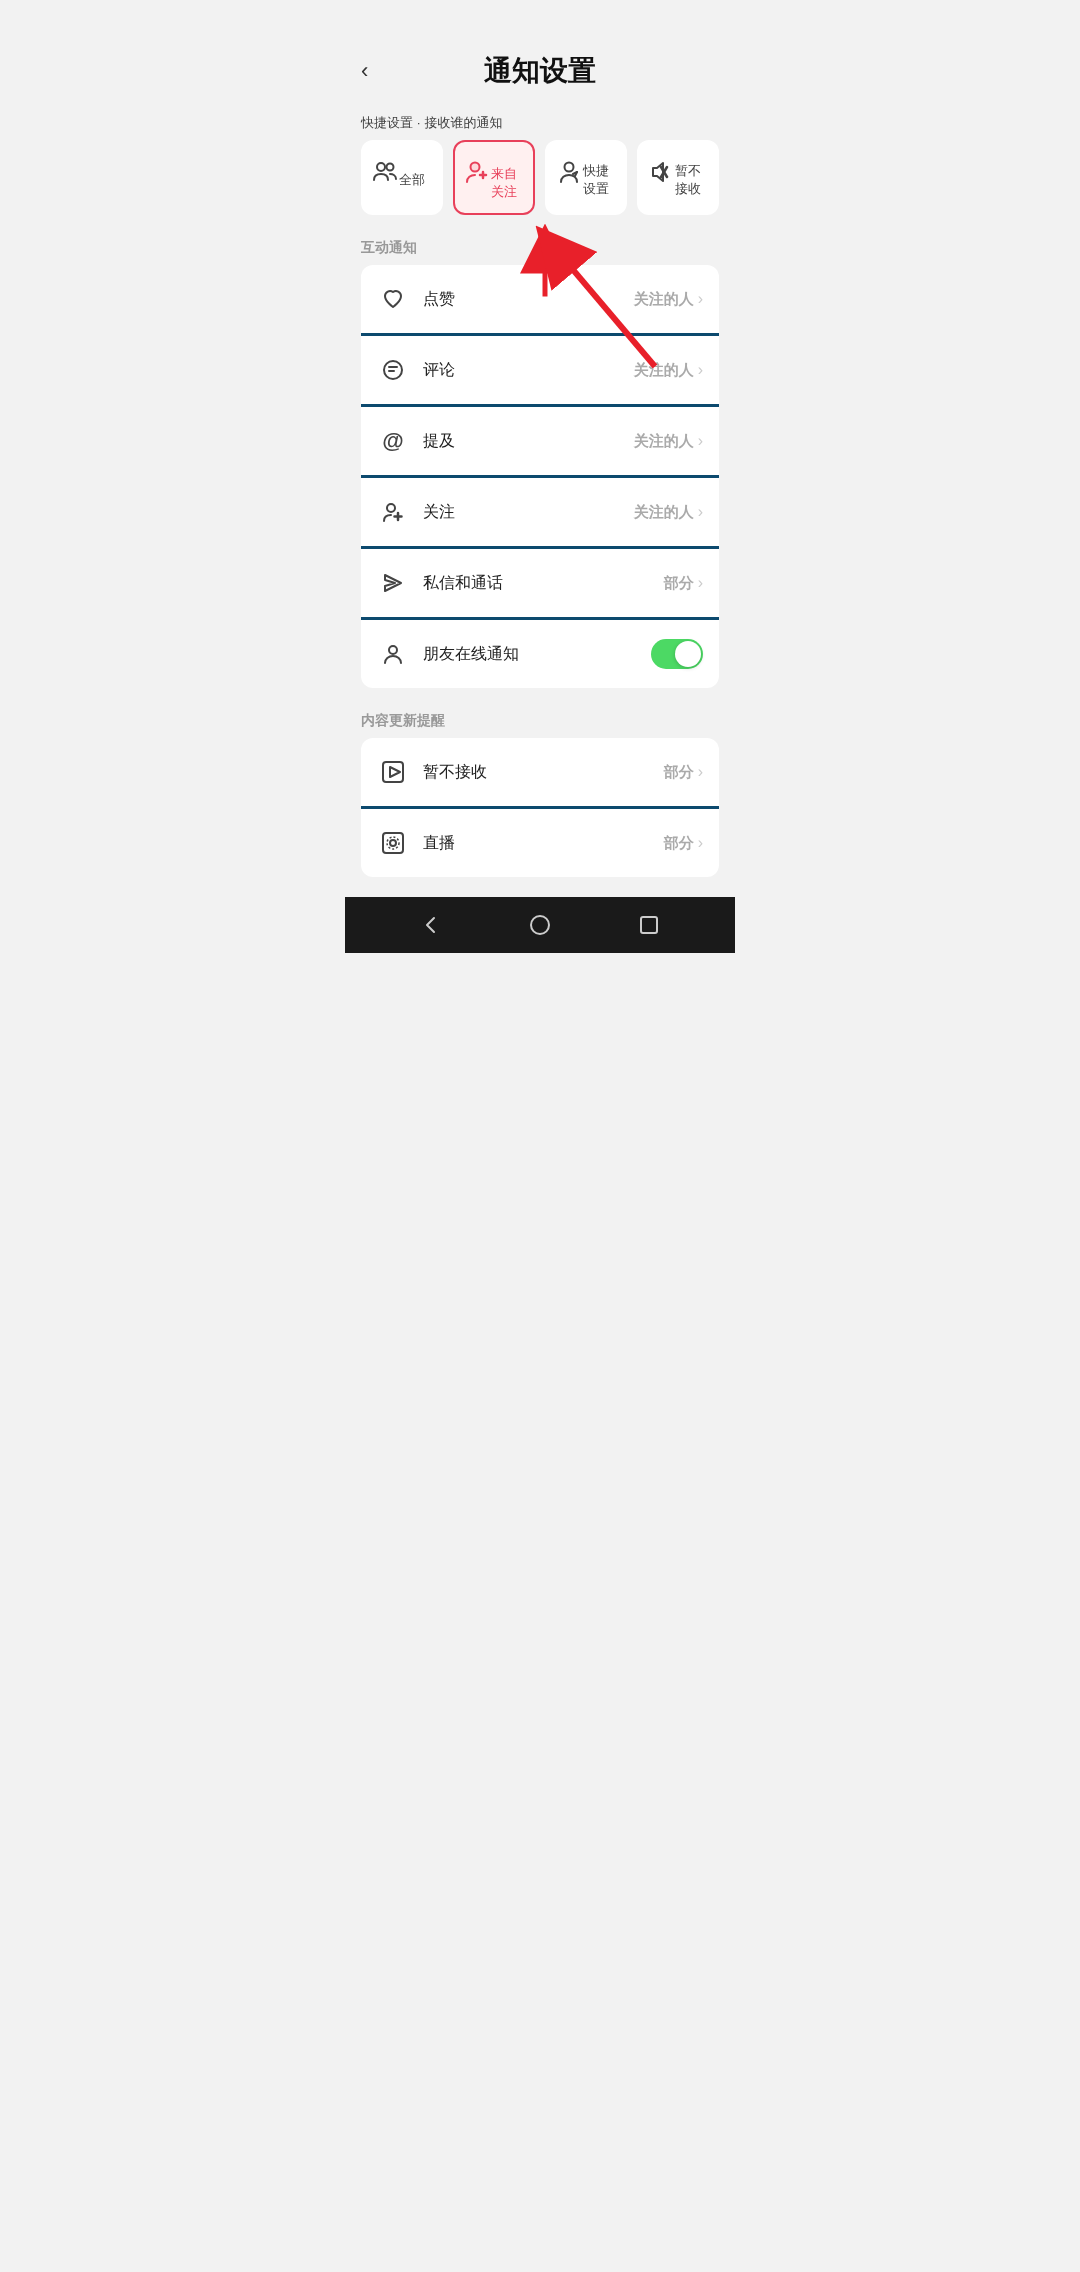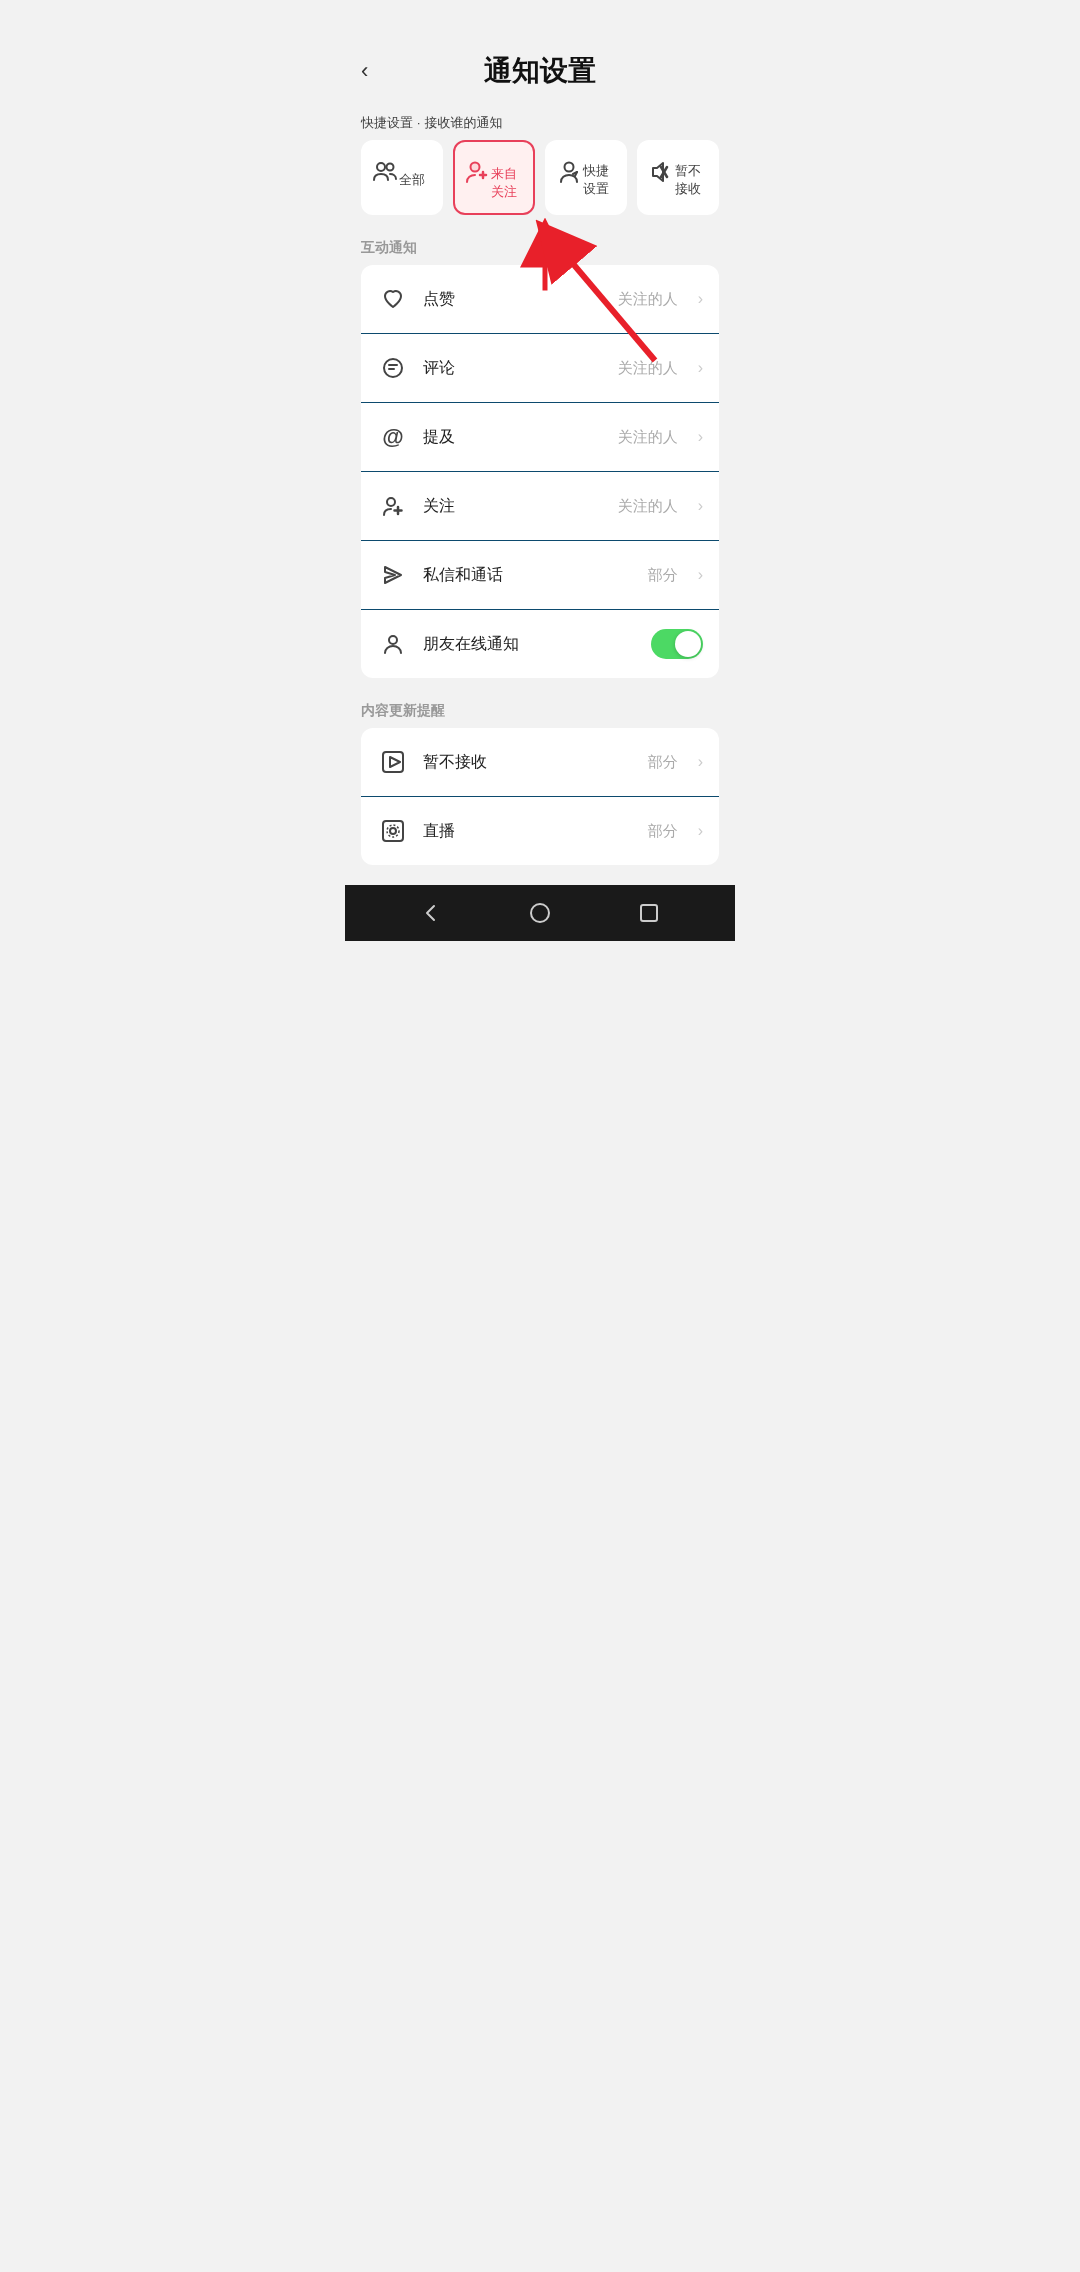--- a/index.html
+++ b/index.html
@@ -105,21 +105,21 @@
       background: #fff;
       border-radius: 12px;
       margin: 0 16px 16px;
       overflow: hidden;
     }
 
     .list-item {
       display: flex;
       align-items: center;
       padding: 18px 16px;
-      border-bottom: 1px solid #0c4a6e;
+      border-bottom: 3px solid #0c4a6e;
       cursor: pointer;
     }
 
     .list-item:last-child {
       border-bottom: none;
     }
 
     .item-icon {
       width: 32px;
       height: 32px;
@@ -140,21 +140,22 @@
 
     .item-title {
       font-size: 16px;
       color: #222;
       flex: 1;
     }
 
     .item-value {
       font-size: 15px;
       color: #aaa;
-      margin-right: 20px;
+      margin-right: 4px;
+      font-weight: bold;
     }
 
     .item-arrow {
       font-size: 16px;
       color: #ccc;
     }
 
     
     .toggle-wrap {
       position: relative;

